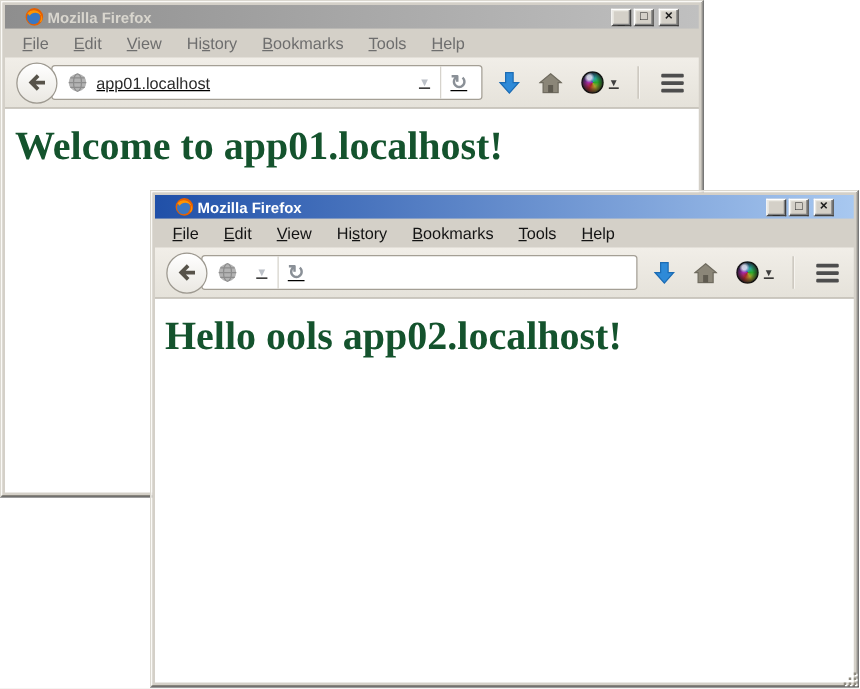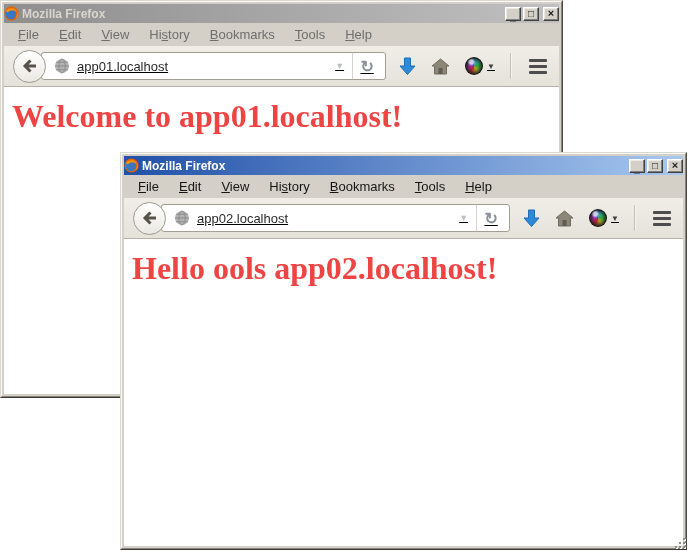--- a/index.html
+++ b/index.html
@@ -19,21 +19,21 @@
     border:1px solid;border-color:#fbfaf7 #87847c #87847c #fbfaf7;
   }
   .win-inner{
     width:100%;height:100%;box-sizing:border-box;
     background:#d4d0c8;border:2px solid #d4d0c8;
     display:flex;flex-direction:column;
   }
   
   .titlebar{
     height:19px;flex:0 0 19px;display:flex;align-items:center;
-    padding:0 0;gap:3px;
+    padding:0 16px;gap:3px;
   }
   .titlebar.active{background:linear-gradient(to right,#2050a8,#a8c8f0);}
   .titlebar.inactive{background:linear-gradient(to right,#8e8e8e,#c0c0c0);}
   .title-text{font-size:12px;font-weight:bold;flex:1;white-space:nowrap;overflow:hidden;}
   .titlebar.active .title-text{color:#ffffff;}
   .titlebar.inactive .title-text{color:#d9d6ce;}
   .ff-icon{width:15px;height:15px;flex:0 0 15px;display:block;}
   .tb-btns{display:flex;gap:2px;align-items:center;}
   .tb-btn{
     width:16px;height:14px;box-sizing:border-box;background:#d4d0c8;
@@ -95,21 +95,21 @@
   .wheel-caret{font-size:8px;color:#3f3f3f;}
   .nav-sep{width:1px;height:26px;background:#c3bfb6;box-shadow:1px 0 0 #f6f4ef;}
   .hamburger{display:flex;flex-direction:column;gap:3px;padding:2px 3px;}
   .hamburger i{display:block;width:18px;height:3px;background:#4d4d4d;border-radius:1px;}
   
   .content{
     flex:1;background:#ffffff;overflow:hidden;position:relative;
   }
   .content h1{
     font-family:"Liberation Serif",serif;font-weight:bold;
-    font-size:32px;color:#ef4444;margin:11px 8px;line-height:1.15;
+    font-size:32px;color:#14532d;margin:11px 8px;line-height:1.15;
     white-space:nowrap;
   }
   
   .grip{position:absolute;right:1px;bottom:1px;width:13px;height:13px;}
   .grip i{
     position:absolute;width:2px;height:2px;background:#8f8b81;
     box-shadow:1px 1px 0 #ffffff;
   }
   .grip .d1{right:1px;bottom:1px;} .grip .d2{right:5px;bottom:1px;} .grip .d3{right:9px;bottom:1px;}
   .grip .d4{right:1px;bottom:5px;} .grip .d5{right:5px;bottom:5px;}
@@ -249,21 +249,20 @@
       <svg width="16" height="16" viewBox="0 0 16 16">
         <path d="M8.5 2.5 L3 8 L8.5 13.5 M3.4 8 H14" stroke="#57534a" stroke-width="3" fill="none"></path>
       </svg>
     </span>
     <span class="url-field">
       <svg class="favicon" viewBox="0 0 16 16">
         <circle cx="8" cy="8" r="7" fill="#b3b3b3"></circle>
         <ellipse cx="8" cy="8" rx="3.2" ry="7" fill="none" stroke="#8d8d8d" stroke-width="1"></ellipse>
         <path d="M1 8 H15 M2.2 4.2 H13.8 M2.2 11.8 H13.8" stroke="#8d8d8d" stroke-width="1" fill="none"></path>
       </svg>
-      <span class="url-text">app02.localhost</span>
       <span class="url-drop">▼</span>
       <span class="reload-seg">↻</span>
     </span>
     <span class="nav-right">
       <span class="icon-btn">
         <svg width="17" height="19" viewBox="0 0 17 19">
           <path d="M5.5 1 h6 v8 h4.5 L8.5 17.5 L1 9 h4.5 Z" fill="#2e8ad8" stroke="#1c6cb4" stroke-width="1"></path>
         </svg>
       </span>
       <span class="icon-btn">

